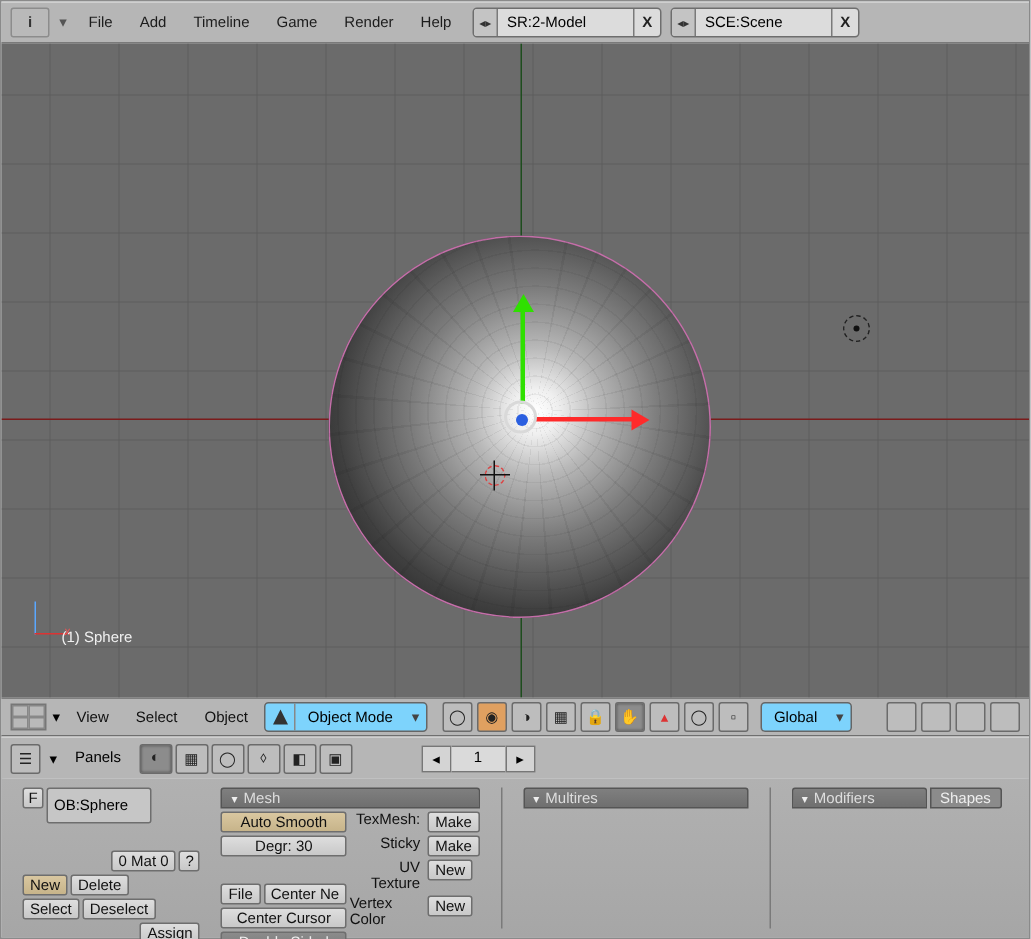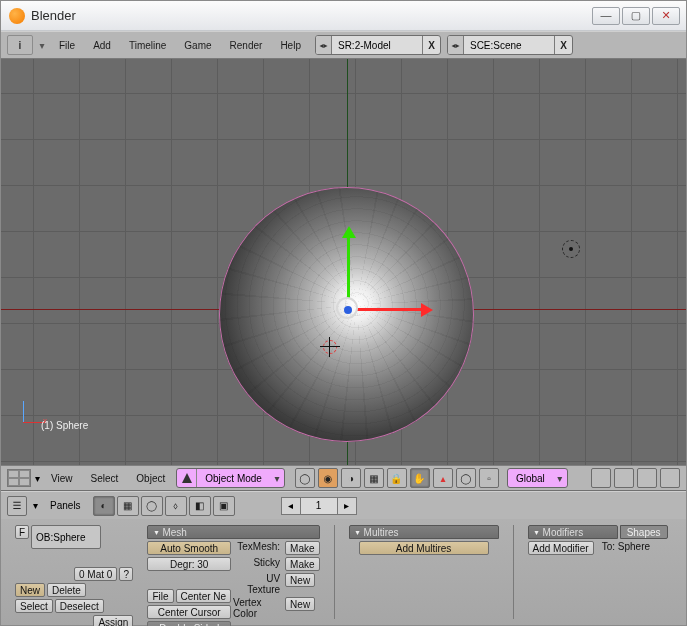--- a/index.html
+++ b/index.html
@@ -58,21 +58,21 @@
 .axis-widget .xline { position:absolute; left:0; bottom:0; width:22px; height:1px; background:#d33; }
 .axis-widget .zline { position:absolute; left:0; bottom:0; width:1px; height:22px; background:#5aa7ff; }
 .axis-widget .xlab { position:absolute; left:20px; bottom:-2px; color:#e55; font-size:8px; }
 .overlay-text { position:absolute; left:40px; bottom:34px; color:#f0f0f0; font-size:10px; }
 
 
 .view-toolbar { height: 26px; background: #b6b6b6; border-top:1px solid #7f7f7f; border-bottom:1px solid #6f6f6f; display:flex; align-items:center; padding:0 6px; gap:4px; }
 .vt-grid-icon { width:24px; height:18px; border:1px solid #777; background:#b9b9b9; display:grid; grid-template-columns:1fr 1fr; grid-template-rows:1fr 1fr; }
 .vt-grid-icon div { border:1px solid #888; }
 .view-toolbar .menuitem { padding:2px 7px; color:#111; cursor:pointer; }
-.mode-dd { display:flex; align-items:center; height:20px; background:#f0abfc; border:1px solid #666; border-radius:3px; }
+.mode-dd { display:flex; align-items:center; height:20px; background:#7dd3fc; border:1px solid #666; border-radius:3px; }
 .mode-dd .mode-icon { width:20px; height:100%; display:flex; align-items:center; justify-content:center; border-right:1px solid #888; }
 .mode-dd .mode-icon svg { width:12px; height:12px; }
 .mode-dd .mode-text { padding: 0 8px; }
 .mode-dd .tri { width:14px; text-align:center; color:#444; }
 .iconstrip { display:flex; gap:3px; align-items:center; margin-left:6px; }
 .tbtn { width:20px; height:20px; border:1px solid #6b6b6b; background:#bdbdbd; border-radius:2px; display:flex; align-items:center; justify-content:center; font-size:10px; color:#222; }
 .tbtn.active { background:#8c8c8c; box-shadow: inset 0 0 2px #444; }
 
 
 .panelbar { height: 28px; background:#b6b6b6; border-top:1px solid #cfcfcf; display:flex; align-items:center; padding:0 6px; gap:6px; }
@@ -93,29 +93,20 @@
 .field { height:14px; background:#c6c6c6; border:1px solid #6e6e6e; border-radius:2px; padding:11px 4px; display:flex; align-items:center; min-width:70px; }
 .vdiv { width:1px; background:#7a7a7a; align-self:stretch; }
 
 .shapes-tab { writing-mode: horizontal-tb; height:14px; background:#8b8b8b; border:1px solid #555; border-radius:0 2px 2px 0; padding:0 6px; color:#eee; display:flex; align-items:center; }
 </style>
 </head>
 <body>
 
 <div class="window">
 
-  <div class="titlebar">
-    <div class="app-icon"></div>
-    <div class="title">Blender</div>
-    <div class="winbtns">
-      <div class="winbtn">—</div>
-      <div class="winbtn">▢</div>
-      <div class="winbtn close">✕</div>
-    </div>
-  </div>
 
   <div class="menubar">
     <div class="menuicon">i</div>
     <div class="tri">▾</div>
     <div class="menuitem">File</div>
     <div class="menuitem">Add</div>
     <div class="menuitem">Timeline</div>
     <div class="menuitem">Game</div>
     <div class="menuitem">Render</div>
     <div class="menuitem">Help</div>
@@ -289,36 +280,31 @@
       </div>
     </div>
 
     <div class="vdiv"></div>
 
     <div class="pcol" style="min-width:150px">
       <div class="panel-head">
           <span class="tri">▾</span>
           <span>Multires</span>
         </div>
-      <div class="minibtn confirm" style="width:130px; align-self:center">Add Multires</div>
     </div>
 
     <div class="vdiv"></div>
 
     <div class="pcol" style="min-width:140px">
       <div class="row">
         <div class="panel-head" style="flex:1">
             <span class="tri">▾</span>
             <span>Modifiers</span>
           </div>
         <div class="shapes-tab">
             <span>Shapes</span>
           </div>
       </div>
-      <div class="row">
-        <div class="minibtn">Add Modifier</div>
-        <span style="padding-left:6px; color:#111">To: Sphere</span>
-      </div>
     </div>
 
   </div>
 
 </div>
 
 </body></html>

